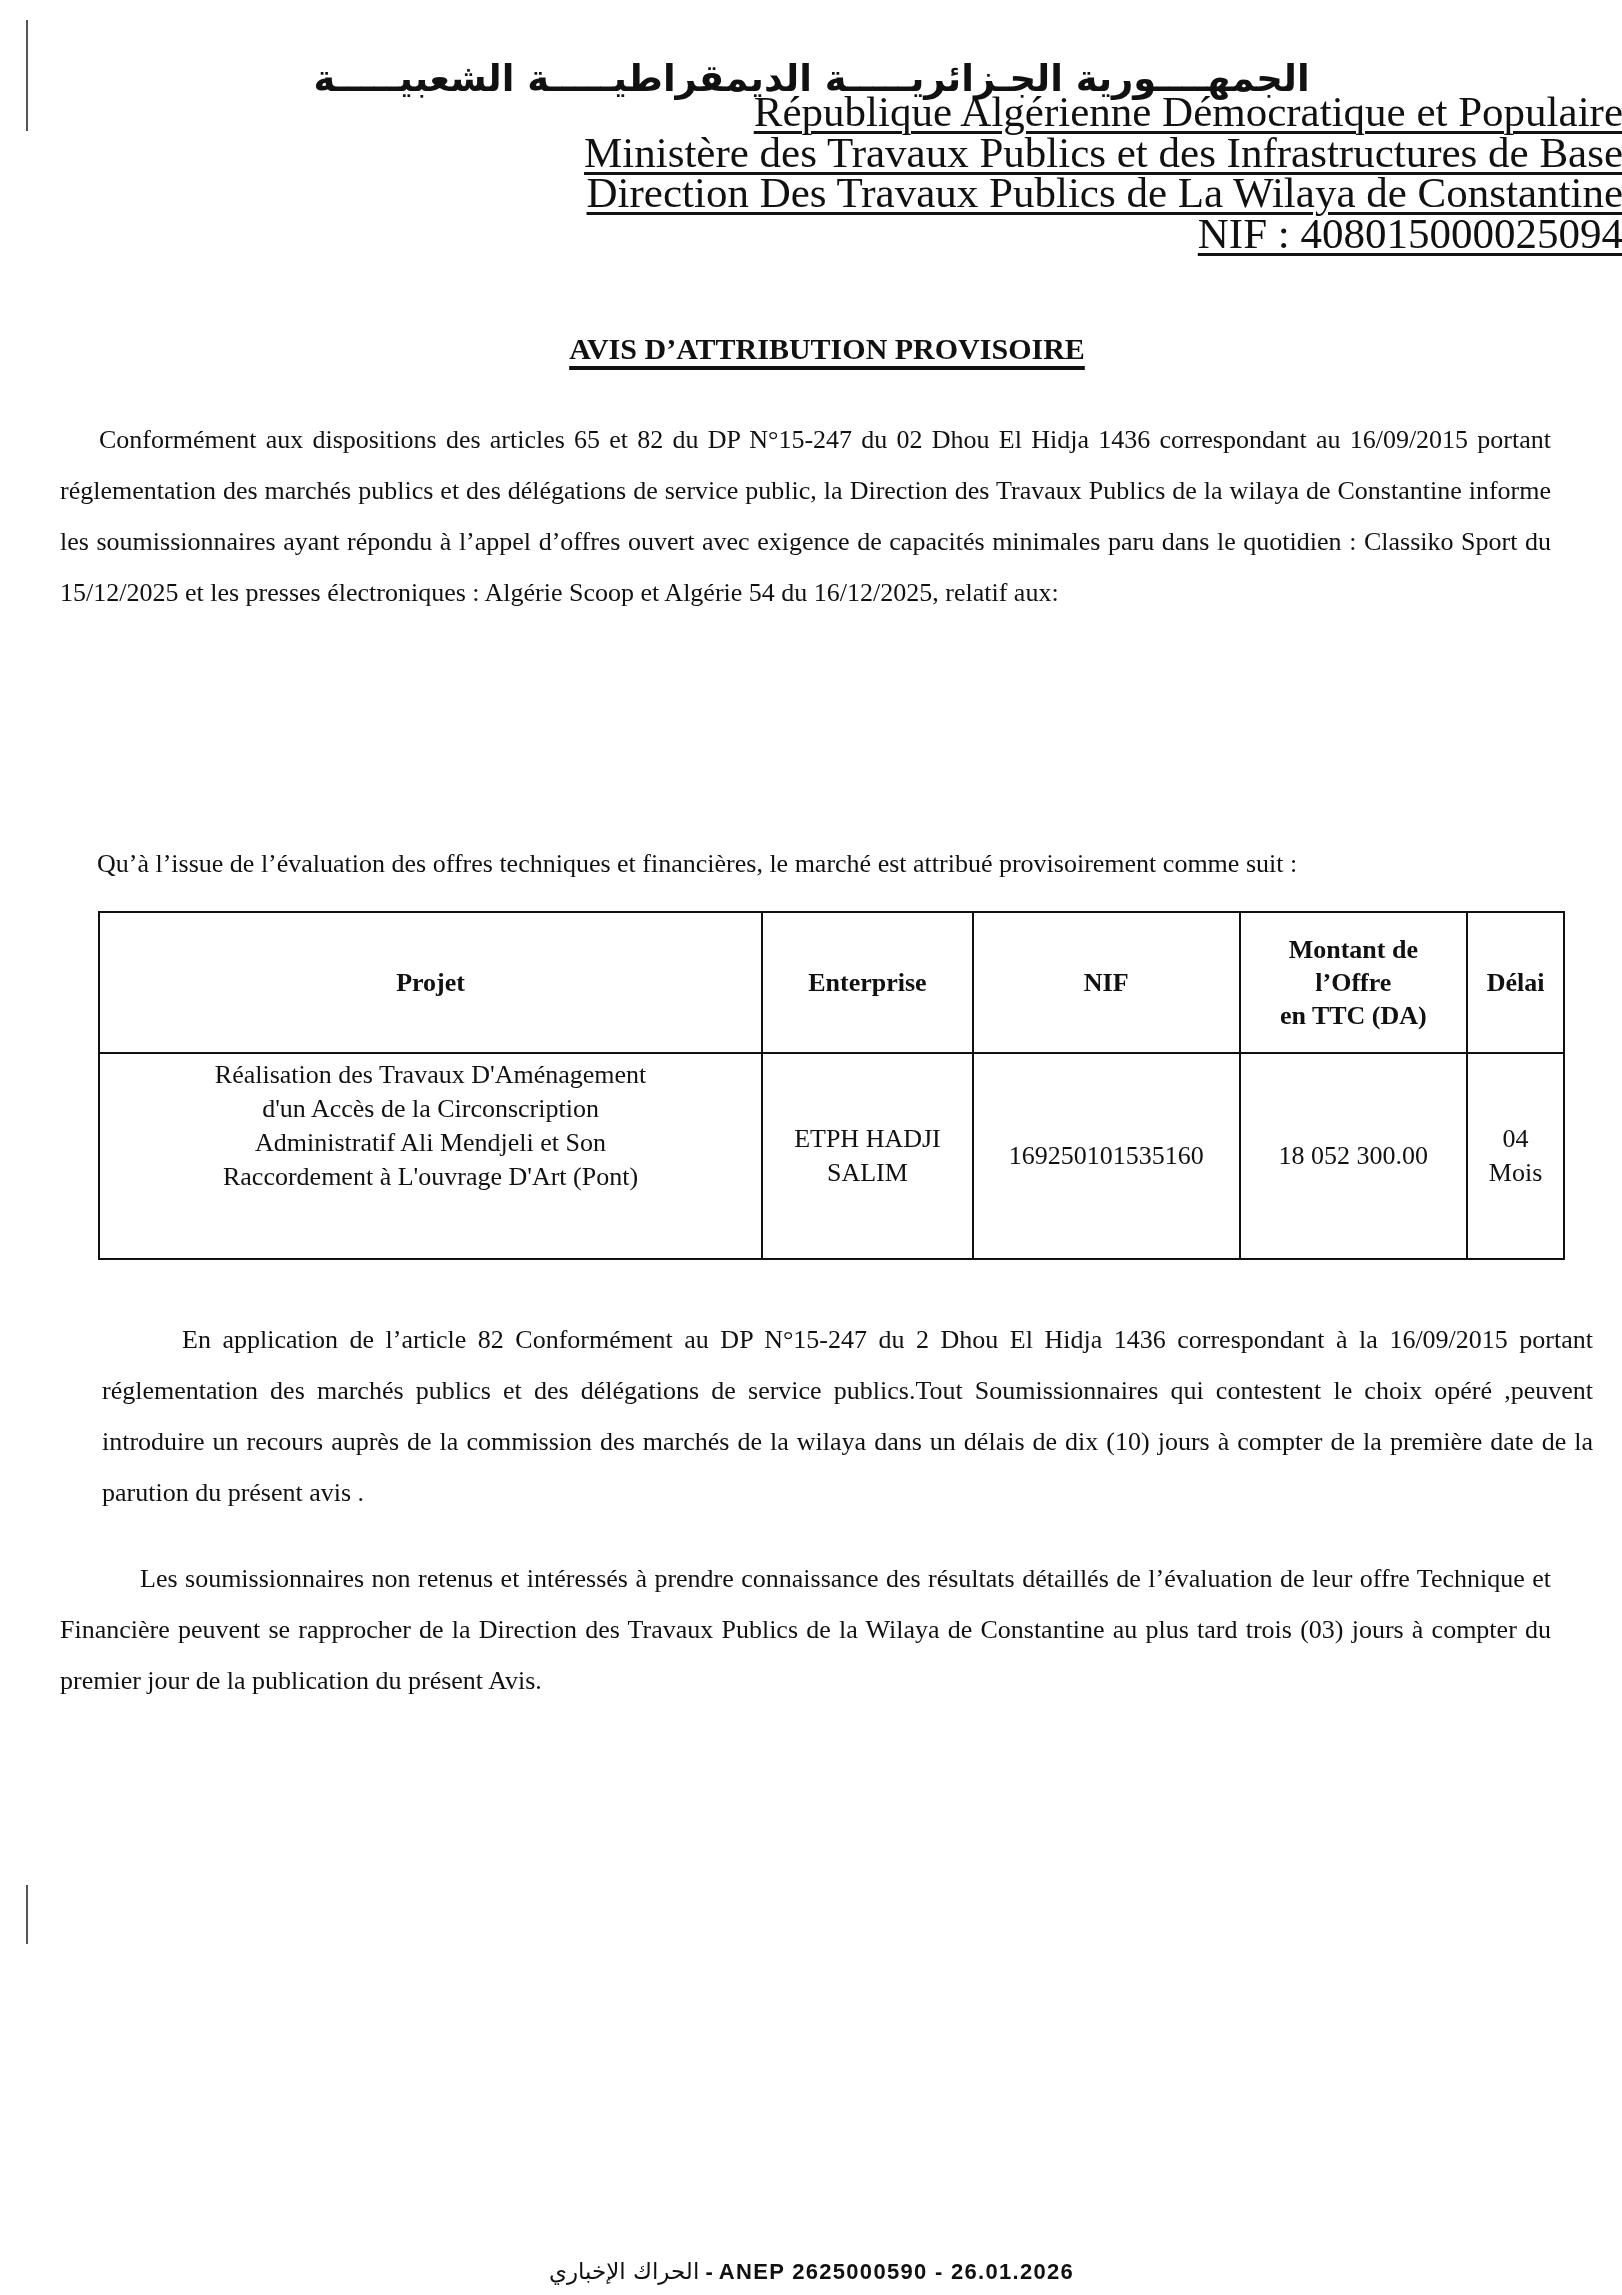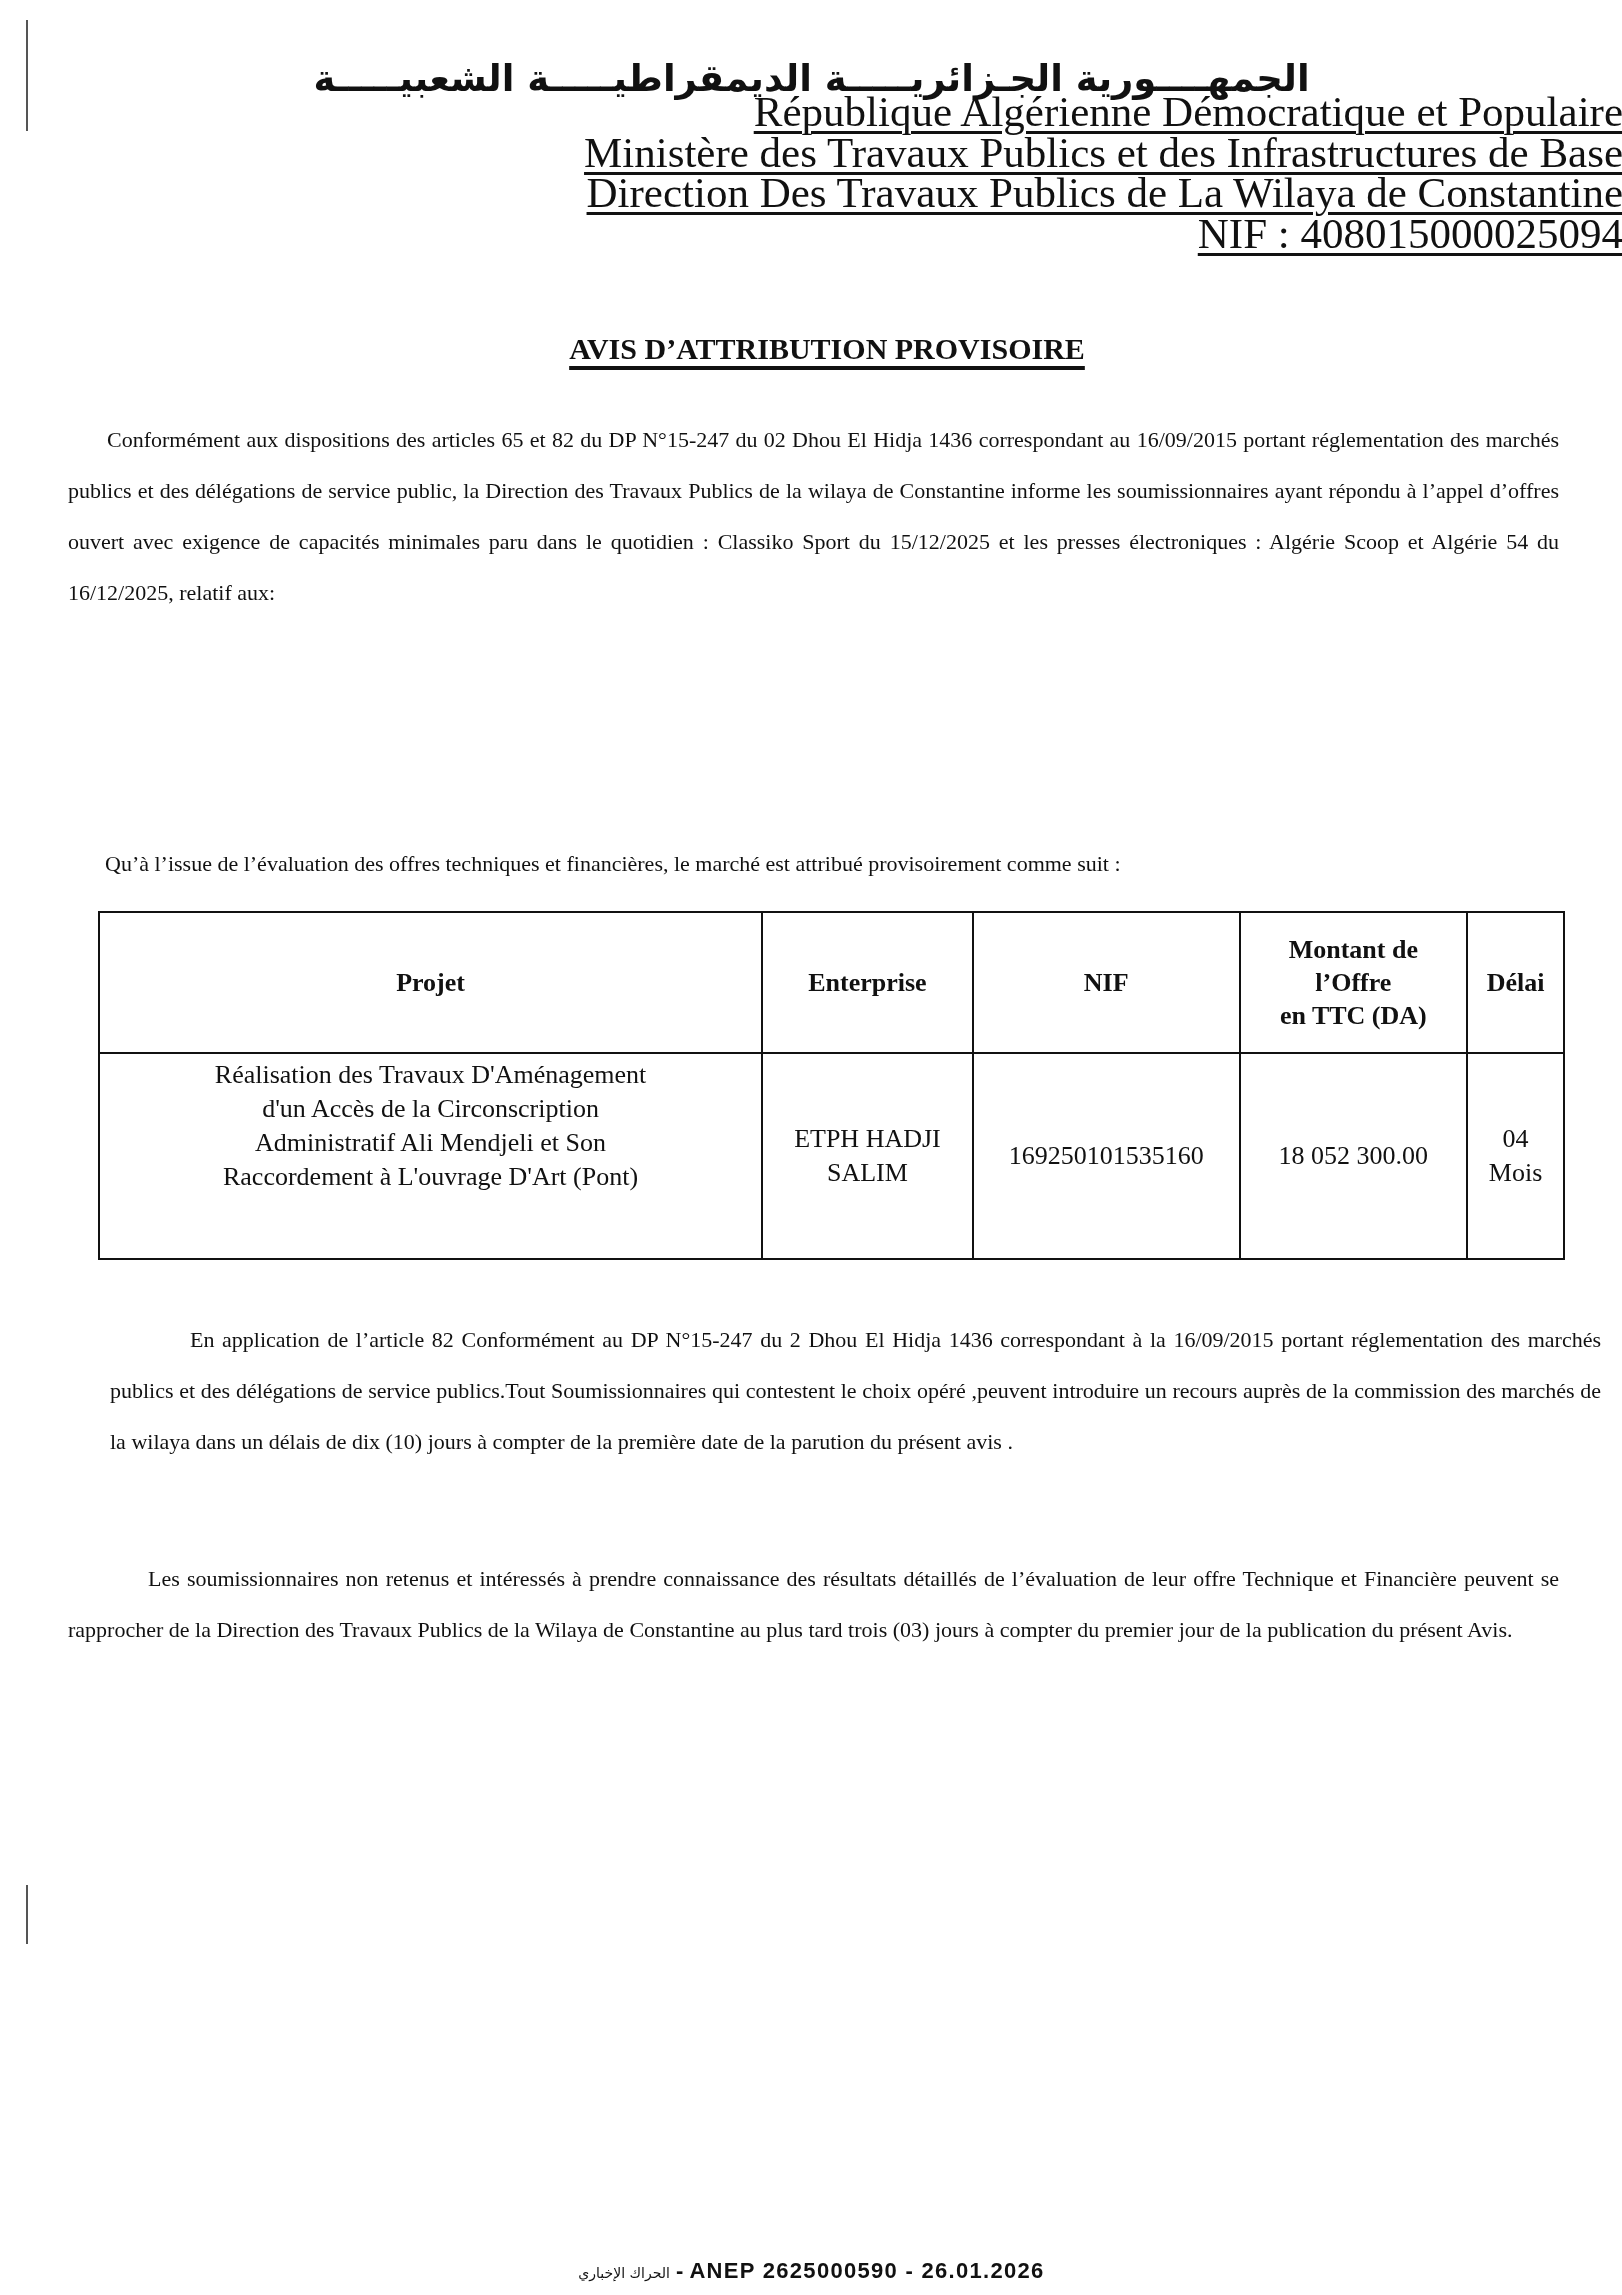--- a/index.html
+++ b/index.html
@@ -5,29 +5,29 @@
   html, body { margin: 0; padding: 0; background: #ffffff; }
   body { width: 1623px; height: 2295px; position: relative; overflow: hidden;
          font-family: "Liberation Serif", "DejaVu Serif", serif; color: #111; }
   .abs { position: absolute; }
   .center { text-align: center; left: 0; width: 1623px; }
   .hdr-ar { top: 57px; font-size: 37px; font-weight: bold; direction: rtl; font-family: "DejaVu Sans", sans-serif; letter-spacing: 1.3px; }
   .hdr-line { font-size: 43px; line-height: 1; text-align: right; }
   .hdr-line span { text-decoration: underline; text-decoration-thickness: 2.6px; text-underline-offset: 5.2px; }
   .title { top: 332px; font-size: 30px; font-weight: bold; }
   .title span { text-decoration: underline; text-decoration-thickness: 3.9px; text-underline-offset: 6.5px; margin-left: 31px; }
-  .para { left: 68px; width: 1491px; font-size: 22px; line-height: 51px; text-align: justify; text-align-last: left; }
+  .para { left: 60px; width: 1491px; font-size: 26px; line-height: 51px; text-align: justify; text-align-last: left; }
   .para p { margin: 0; text-indent: 39px; }
   .subject { top: 681px; font-size: 26px; font-weight: bold; line-height: 41px; }
   .table { left: 98px; top: 911px; width: 1467px; border-collapse: collapse; font-size: 26px; }
   .table td, .table th { border: 2px solid #111; text-align: center; vertical-align: middle; padding: 0 6.5px; }
   .table th { font-weight: bold; height: 139px; line-height: 33px; border-radius: 6px; }
   .table td { height: 200px; line-height: 34px; }
   .footer { top: 2258px; font-family: "Liberation Sans", "DejaVu Sans", sans-serif; font-weight: bold; font-size: 22px; letter-spacing: 1.3px; left: 0; width: 1623px; text-align: center; }
-  .footer .ar { font-weight: normal; font-family: "DejaVu Sans", sans-serif; font-size: 14px; letter-spacing: 0; }
+  .footer .ar { font-weight: normal; font-family: "DejaVu Sans", sans-serif; font-size: 23px; letter-spacing: 0; }
   .margin-mark { left: 26px; width: 2px; background: #555; }
 </style>
 </head>
 <body>
 
 <div class="abs margin-mark" style="top:19.6px;height:111px;"></div>
 <div class="abs margin-mark" style="top:1885px;height:59px;"></div>
 
 <div class="abs center hdr-ar">الجمهــــورية الجـزائريـــــة الديمقراطيـــــة الشعبيـــــة</div>
 <div class="abs center hdr-line" style="top:90px;"><span>République Algérienne Démocratique et Populaire</span></div>

